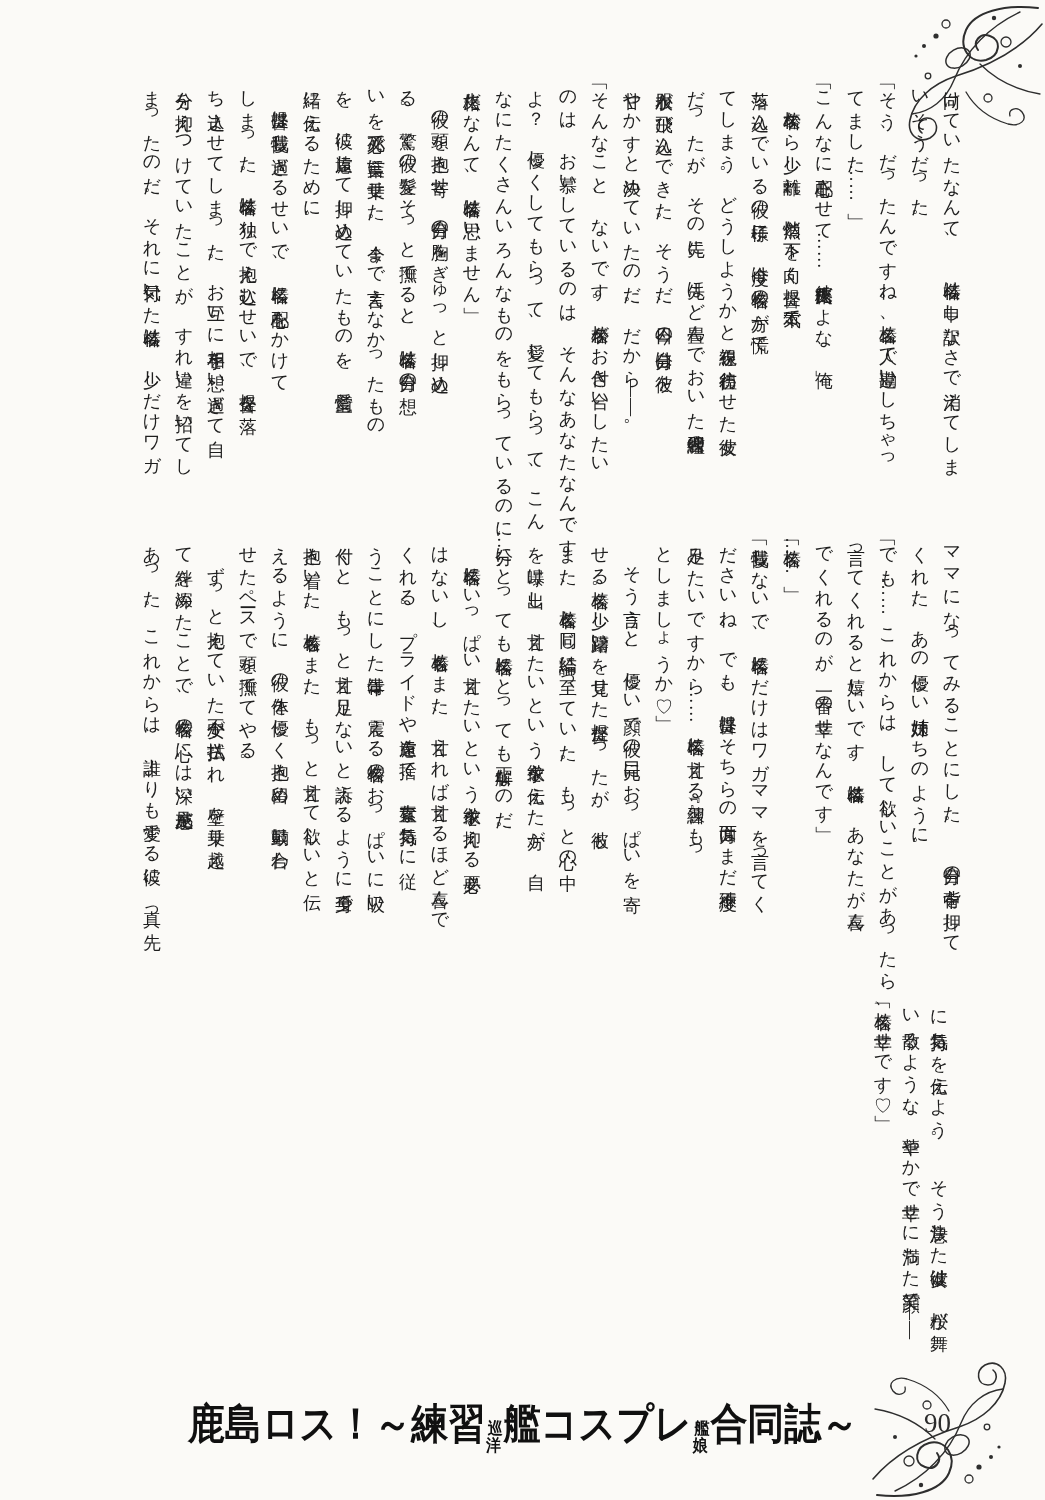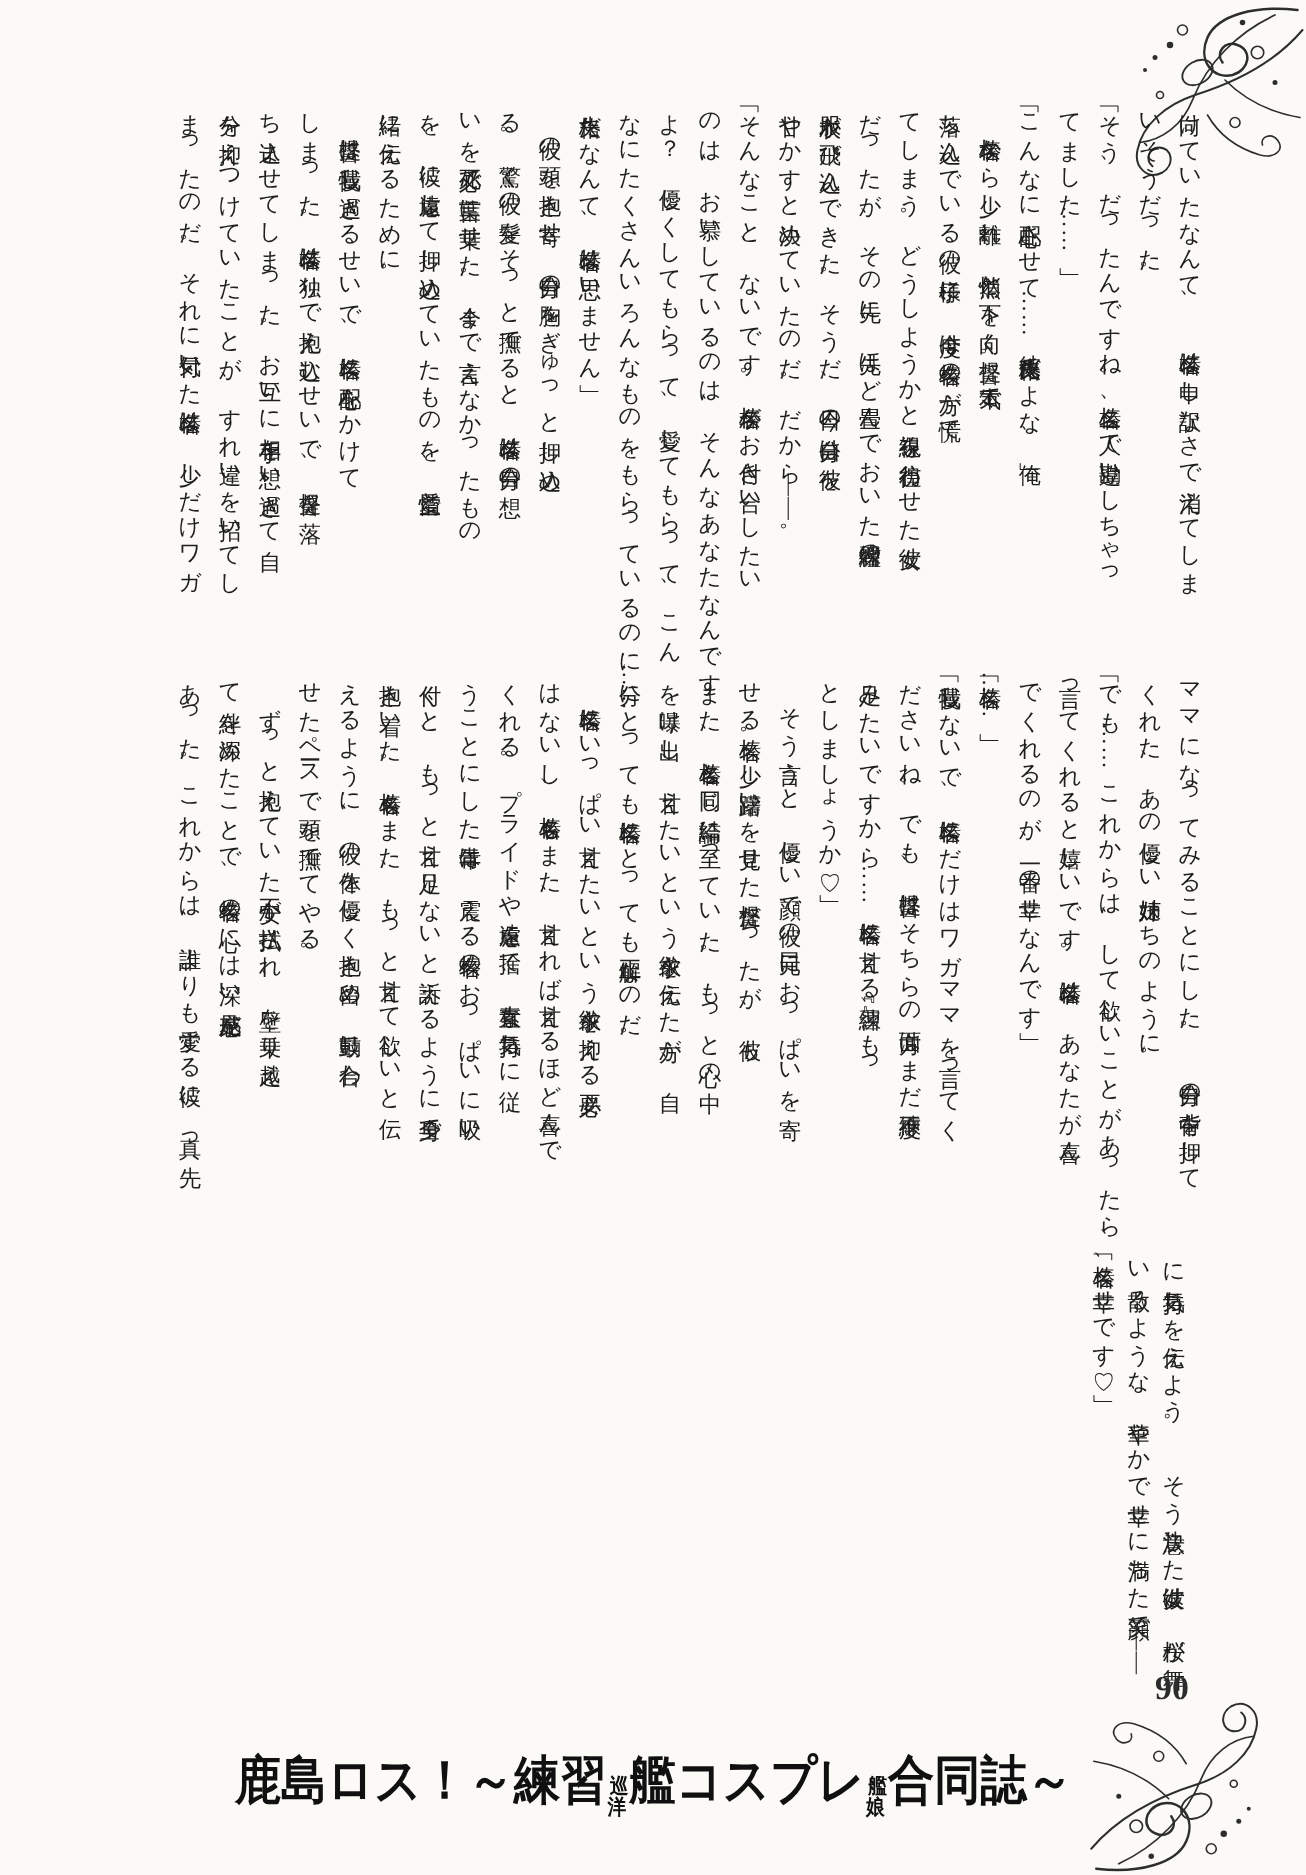--- a/index.html
+++ b/index.html
@@ -46,24 +46,23 @@
     font-size:17px;
     line-height:1.02;
     font-weight:bold;
     margin:0 2px;
   }
   .title .stack span:first-child{transform:translateX(1px);}
   .title .stack span:last-child{transform:translateX(-1px);}
   
   .page-number{
     position:absolute;
-    left:924px;top:1335px;
+    left:924px;top:1408px;
     font-size:27px;
     color:#2c2c2c;
-    font-weight:bold;
   }
   
   .ornament{position:absolute;}
   .ornament.tr{top:2px;right:0;}
   .ornament.br{top:1356px;right:0;}
 </style>
 </head>
 <body>
 
 <div class="page">

